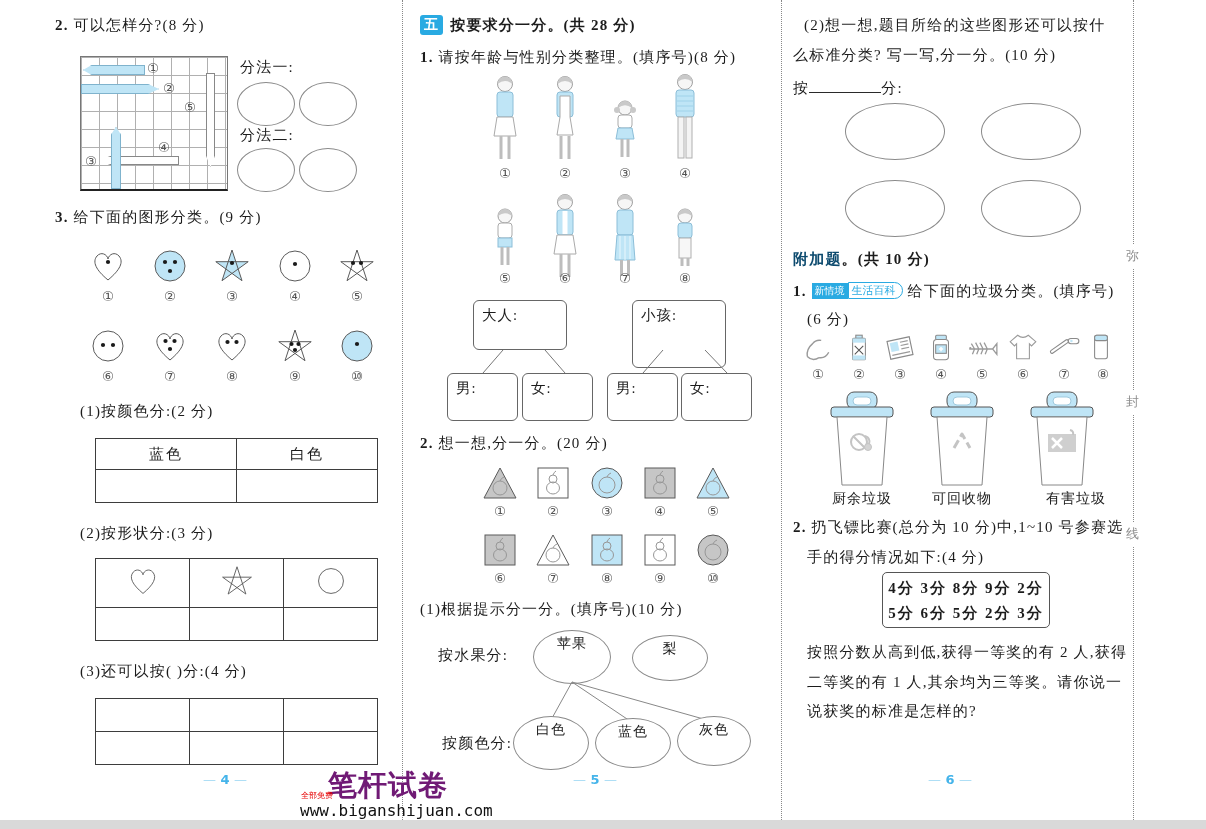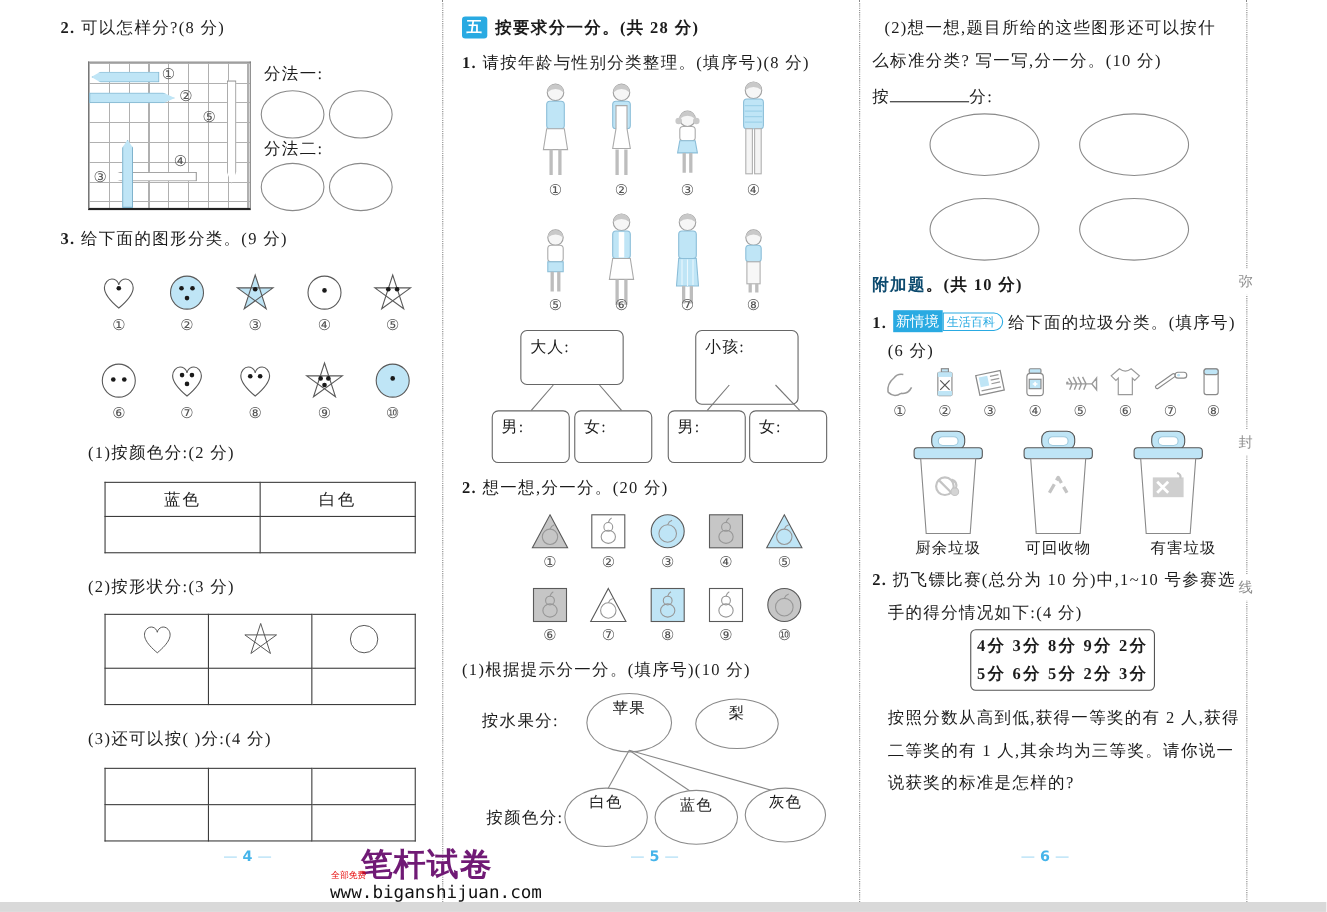--- a/index.html
+++ b/index.html
@@ -24,21 +24,21 @@
   .pencil{position:absolute;background:#bfe5f6;box-shadow:inset 0 0 0 1px #7fb3cd;}
   .pen{position:absolute;background:#fff;box-shadow:inset 0 0 0 1px #888;}
   .tip-l{clip-path:polygon(0 50%,14% 0,100% 0,100% 100%,14% 100%);}
   .tip-r{clip-path:polygon(0 0,86% 0,100% 50%,86% 100%,0 100%);}
   .tip-t{clip-path:polygon(50% 0,100% 12%,100% 100%,0 100%,0 12%);}
   .tip-b{clip-path:polygon(0 0,100% 0,100% 88%,50% 100%,0 88%);}
   .treebox{position:absolute;border:1px solid #666;border-radius:6px;background:#fff;
            font-size:14.5px;letter-spacing:1px;padding:5px 0 0 8px;box-sizing:border-box;}
   .badge-sec{display:inline-block;background:#29aae2;color:#fff;font-weight:bold;font-size:14px;
              padding:1px 4px;border-radius:3px;margin-right:7px;vertical-align:1px;}
-  .badge-new{display:inline-block;background:#29aae2;color:#fff;font-size:13px;letter-spacing:0;
+  .badge-new{display:inline-block;background:#29aae2;color:#fff;font-size:10px;letter-spacing:0;
              padding:1px 3px;vertical-align:2px;}
   .badge-life{display:inline-block;color:#29aae2;border:1px solid #29aae2;font-size:11px;letter-spacing:0;
              padding:0 6px 0 3px;border-radius:0 9px 9px 0;margin-right:5px;vertical-align:2px;background:#fff;}
   .blue-t{color:#0c4a6e;font-weight:bold;}
   .pagefoot{position:absolute;width:90px;text-align:center;font-family:"DejaVu Sans",sans-serif;
             font-size:13px;font-weight:bold;color:#45b4ea;}
   .pagefoot .dash{color:#a5daf4;font-weight:normal;}
   .blank-u{display:inline-block;width:72px;height:14px;border-bottom:1px solid #2a2a2a;}
   .mchar{position:absolute;left:1126px;color:#8d8d8d;font-size:13px;background:#fff;padding:3px 0;letter-spacing:0;}
   .binlabel{position:absolute;width:80px;text-align:center;font-size:14px;letter-spacing:1px;}

